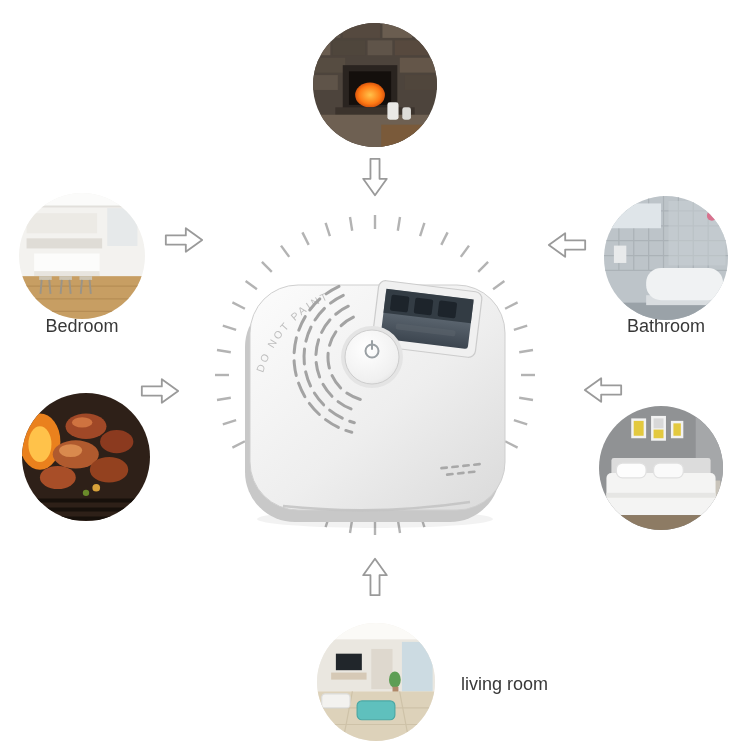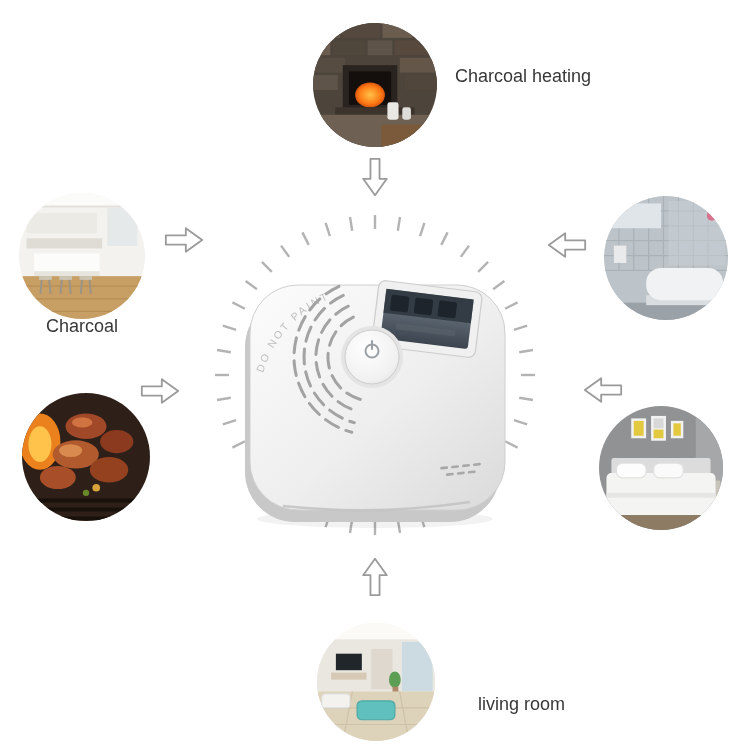--- a/index.html
+++ b/index.html
@@ -17,21 +17,21 @@
   #photo-bedroom{left:599px;top:406px;width:124px;height:124px;}
   #photo-living{left:317px;top:623px;width:118px;height:118px;}
   
   .scene-label{position:absolute;font-size:18px;color:#383838;line-height:1.2;}
   .scene-label.centered{text-align:center;}
   #label-charcoal{left:455px;top:66px;}
   #label-kitchen{left:19px;width:126px;top:316px;}
   #label-bathroom{left:604px;width:124px;top:316px;}
   #label-coal{left:22px;width:128px;top:534px;}
   #label-bedroom{left:599px;width:124px;top:537px;}
-  #label-living{left:461px;top:694px;margin-left:17px;}
+  #label-living{left:461px;top:674px;}
   
   .arrow{position:absolute;width:40px;height:30px;transform:translate(-50%,-50%) rotate(var(--rot,0deg));}
   .arrow svg{display:block;width:100%;height:100%;}
   .arrow path{fill:#ffffff;stroke:#9a9a9a;stroke-width:2;stroke-linejoin:round;}
   #arrow-charcoal{left:375px;top:177px;--rot:90deg;}
   #arrow-kitchen{left:184px;top:240px;--rot:0deg;}
   #arrow-bathroom{left:567px;top:245px;--rot:180deg;}
   #arrow-coal{left:160px;top:391px;--rot:0deg;}
   #arrow-bedroom{left:603px;top:390px;--rot:180deg;}
   #arrow-living{left:375px;top:577px;--rot:-90deg;}
@@ -310,22 +310,22 @@
           <line x1="0" y1="72" x2="100" y2="72"></line>
           <line x1="0" y1="86" x2="100" y2="86"></line>
           <line x1="30" y1="58" x2="22" y2="100"></line>
           <line x1="70" y1="58" x2="78" y2="100"></line>
         </g>
       <rect x="34" y="66" width="32" height="16" rx="4" fill="#5fc0bd" stroke="#4aa8a5"></rect>
       <rect x="4" y="60" width="24" height="12" rx="3" fill="#f3f2ef" stroke="#dcdcda"></rect>
     </svg>
   </div>
 
-  <div class="scene-label" id="label-charcoal">Charcoal heating</div>
-  <div class="scene-label centered" id="label-kitchen">Charcoal</div>
+  <div class="scene-label centered" id="label-kitchen">Bedroom</div>
+  <div class="scene-label centered" id="label-bathroom">Bathroom</div>
   <div class="scene-label" id="label-living">living room</div>
 
   <div class="arrow" id="arrow-charcoal">
     <svg viewBox="0 0 44 32">
         <path d="M2 11 H24 V3 L42 16 L24 29 V21 H2 Z"></path>
       </svg>
   </div>
   <div class="arrow" id="arrow-kitchen">
     <svg viewBox="0 0 44 32">
         <path d="M2 11 H24 V3 L42 16 L24 29 V21 H2 Z"></path>

